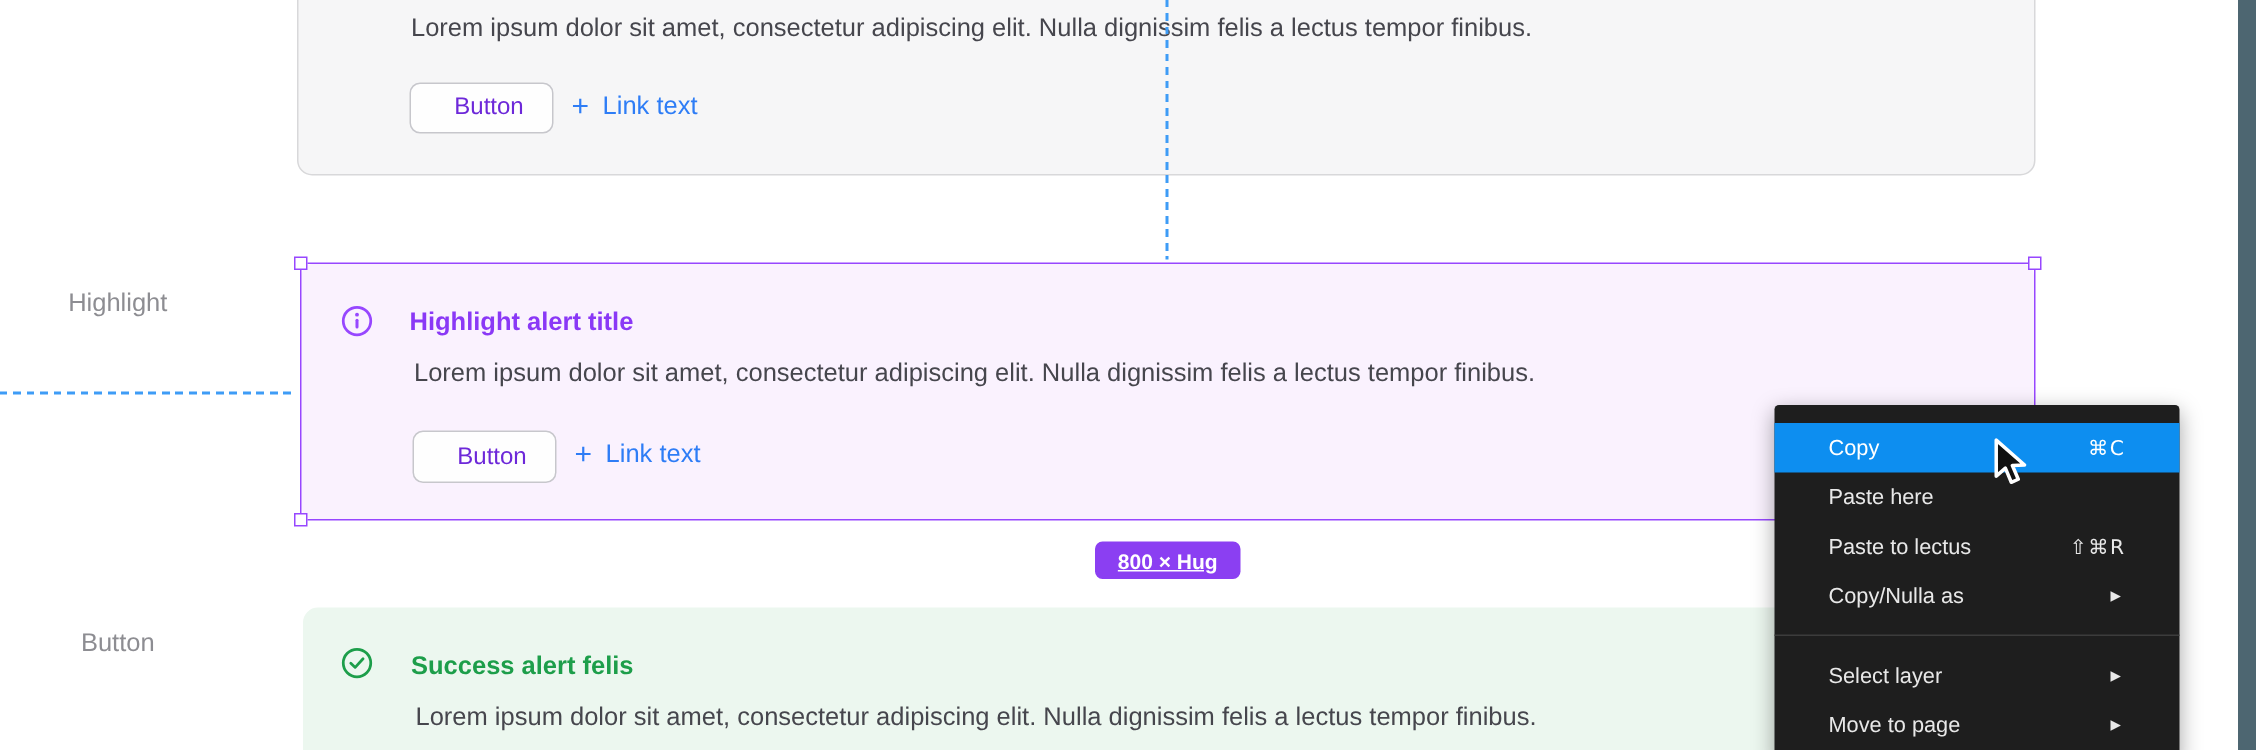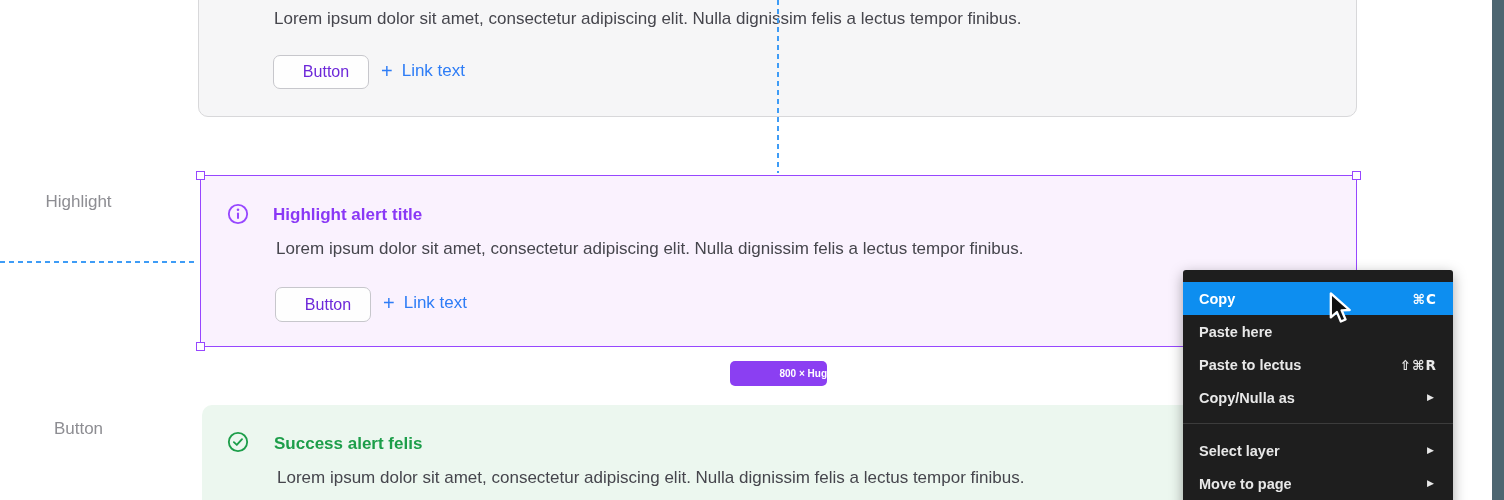--- a/index.html
+++ b/index.html
@@ -49,33 +49,33 @@
   .alert-icon{position:absolute;left:26px;width:22px;height:22px;}
   .highlight-card .alert-icon{top:27px;}
   .alert-title{position:absolute;left:72px;font-size:17px;font-weight:700;white-space:nowrap;}
   .highlight-card .alert-title{top:29px;color:var(--title-purple);text-align:center;}
   .highlight-card .card-body-text{top:63px;}
   .highlight-card .ui-button{top:111px;}
   .highlight-card .link{top:117px;}
 
   
   .size-badge{position:absolute;left:730px;top:361px;width:97px;height:25px;background:var(--badge-purple);
-    border-radius:5px;color:#ffffff;font-size:10px;font-weight:700;display:flex;align-items:center;justify-content:flex-end;white-space:nowrap;}
+    border-radius:5px;color:#ffffff;font-size:14px;font-weight:700;display:flex;align-items:center;justify-content:center;white-space:nowrap;text-decoration:underline;}
 
   
   .success-card{position:absolute;left:202px;top:405px;width:1155px;height:120px;background:var(--success-bg);
     border-radius:10px 10px 0 0;}
   .success-card .alert-icon{top:26px;left:25px;}
   .success-card .alert-title{top:29px;color:var(--success-green);}
   .success-card .card-body-text{top:63px;}
 
   
   .context-menu{position:absolute;left:1183px;top:270px;width:270px;height:240px;background:var(--menu-bg);
     border-radius:3px;box-shadow:0 4px 14px rgba(0,0,0,0.35);padding-top:12px;color:var(--menu-text);font-size:14.5px;}
-  .menu-item{height:33px;display:flex;align-items:center;padding:0 16px;justify-content:space-between;font-weight:bold;}
+  .menu-item{height:33px;display:flex;align-items:center;padding:0 36px;justify-content:space-between;}
   .menu-item.highlighted{background:var(--menu-highlight);color:#ffffff;}
   .menu-shortcut{font-family:"DejaVu Sans",sans-serif;font-size:13.5px;letter-spacing:1px;}
   .menu-arrow{font-size:9px;line-height:9px;padding-right:3px;}
   .menu-sep{height:20px;position:relative;}
   .menu-sep::after{content:"";position:absolute;left:0;right:0;top:9px;height:1px;background:#3c3c3c;}
 
   
   .side-bar{position:absolute;right:0;top:0;width:12px;height:500px;background:var(--side-bar);}
 
   

